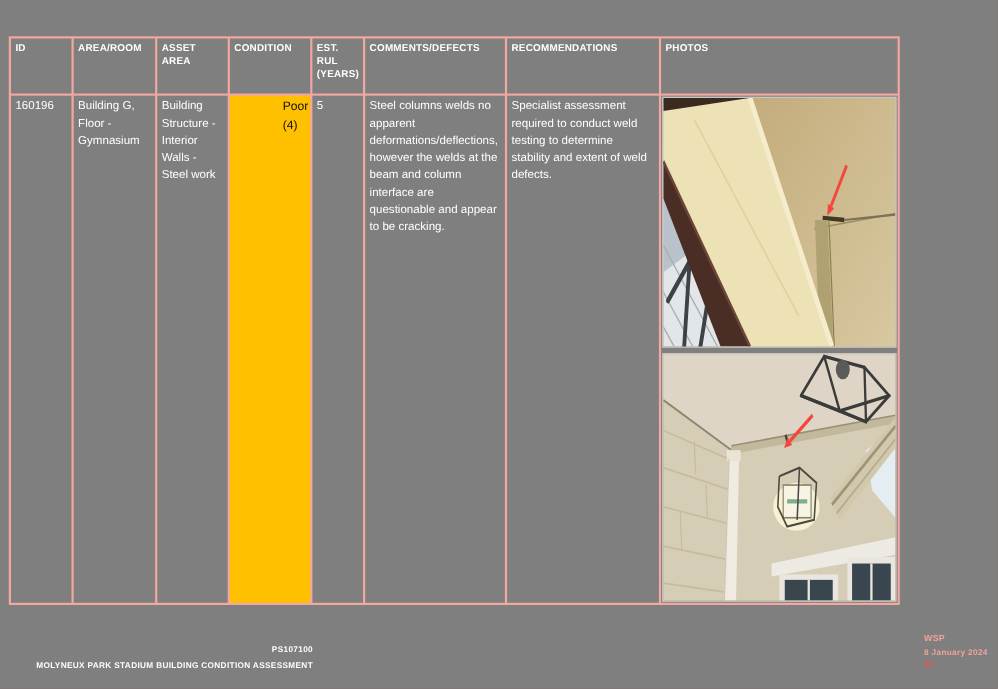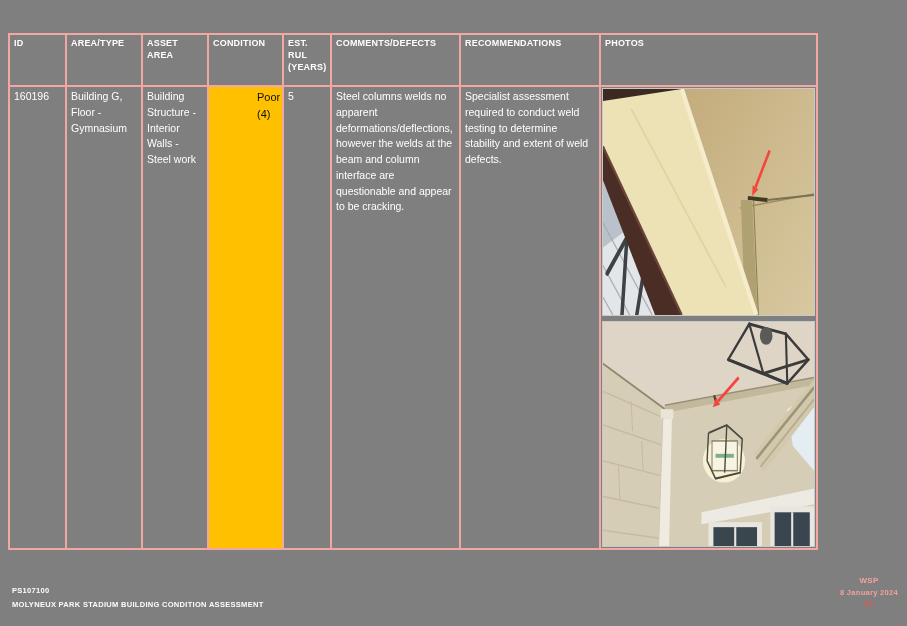--- a/index.html
+++ b/index.html
@@ -17,40 +17,40 @@
   .cell.header{font-weight:bold;font-size:9px;line-height:1.35;letter-spacing:.2px;}
   .cell.body{font-size:10.5px;line-height:1.5;}
   .cell.condition-data{color:#111111;font-size:11px;padding-left:48px;}
   .cell.comments-data{overflow-wrap:break-word;}
   .cell.photos-data{padding:1px;display:flex;flex-direction:column;gap:5px;}
   .photo{border:1px solid #c9c9c9;box-sizing:border-box;background:#b5a985;}
   .photo svg{display:block;width:100%;height:100%;}
   .photo-top{height:228px;}
   .photo-bottom{flex:1;}
   .footer-left{
-    position:absolute;left:12px;top:584px;color:#fdfdfd;
-    font-size:7.5px;font-weight:bold;line-height:1.8;letter-spacing:.3px;
+    position:absolute;left:33px;top:584px;color:#fdfdfd;
+    font-size:7.5px;font-weight:bold;line-height:1.8;letter-spacing:.3px;text-align:right;
   }
   .footer-right{
-    position:absolute;right:9px;top:575px;text-align:center;
+    position:absolute;right:9px;top:575px;text-align:left;
     font-size:7.5px;font-weight:bold;line-height:1.5;letter-spacing:.3px;
   }
   .footer-right .wsp-logo{color:#f2a29b;font-size:8px;}
   .footer-right .footer-date{color:#f2a29b;}
   .footer-right .page-number{color:#e4544c;font-size:8px;}
 </style>
 </head>
 <body>
 
 <div class="page">
 
   <div class="report-table">
 
     <div class="cell header">ID</div>
-    <div class="cell header">AREA/TYPE</div>
+    <div class="cell header">AREA/ROOM</div>
     <div class="cell header">ASSET AREA</div>
     <div class="cell header">CONDITION</div>
     <div class="cell header">EST. RUL (YEARS)</div>
     <div class="cell header">COMMENTS/DEFECTS</div>
     <div class="cell header">RECOMMENDATIONS</div>
     <div class="cell header">PHOTOS</div>
 
     <div class="cell body">160196</div>
     <div class="cell body">Building G, Floor - Gymnasium</div>
     <div class="cell body">Building Structure - Interior Walls - Steel work</div>

